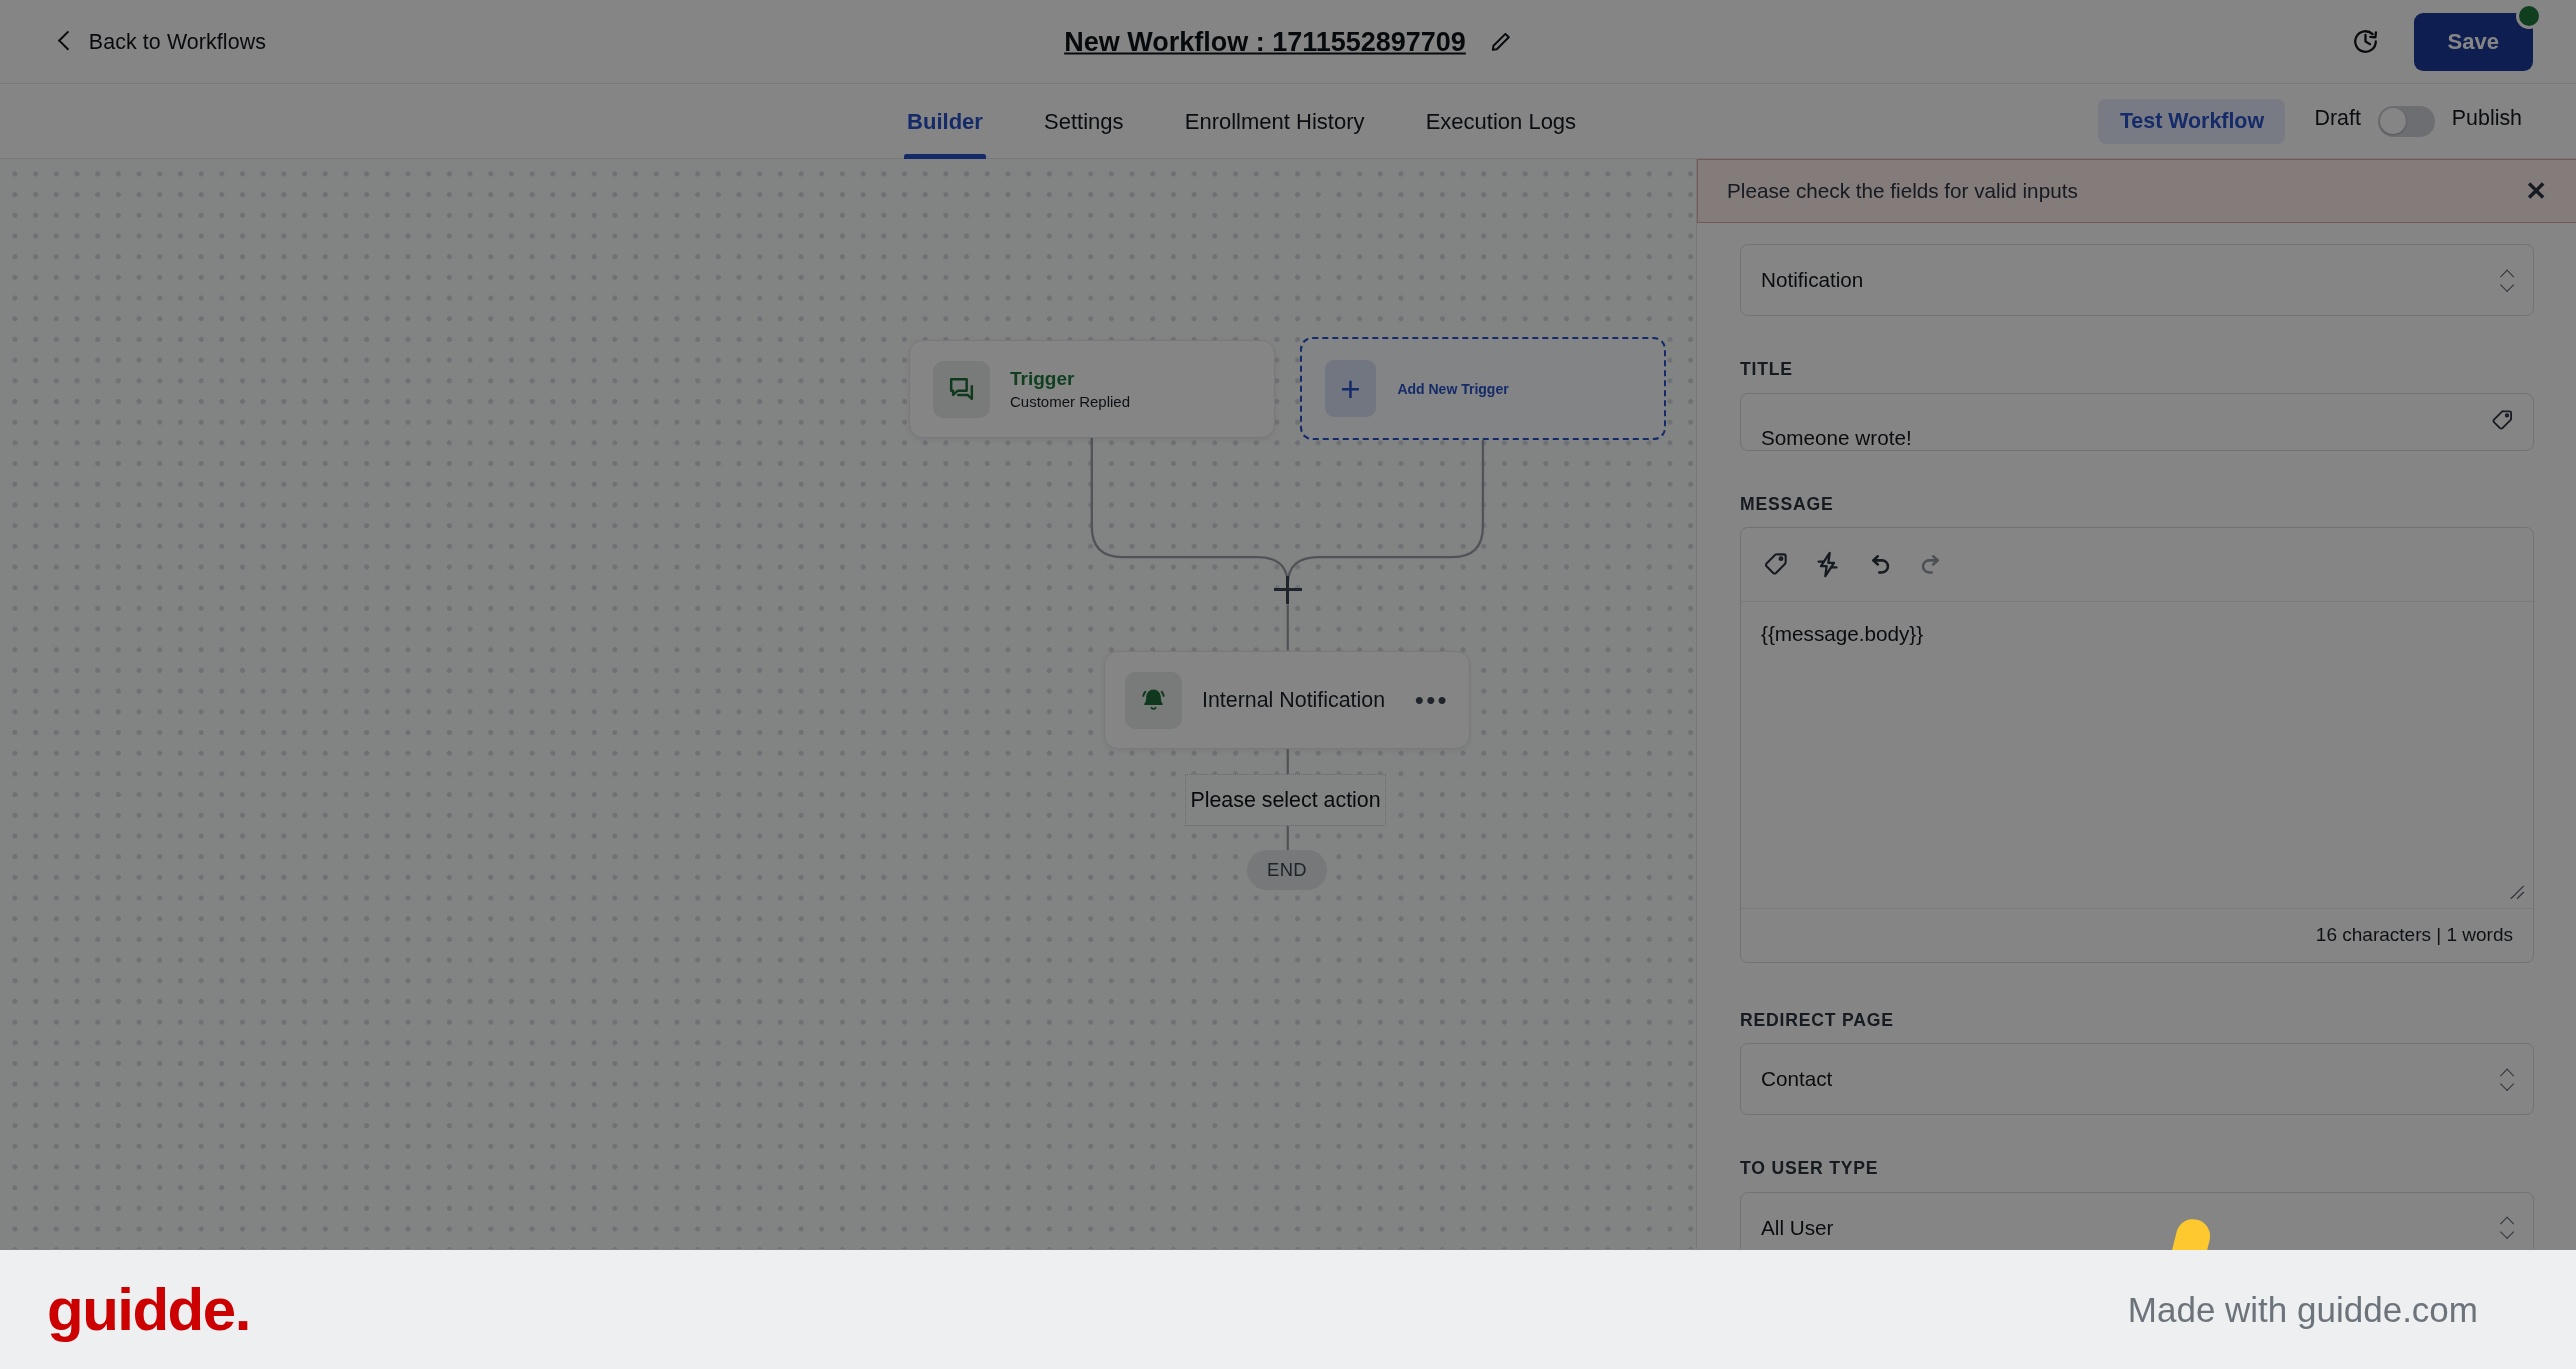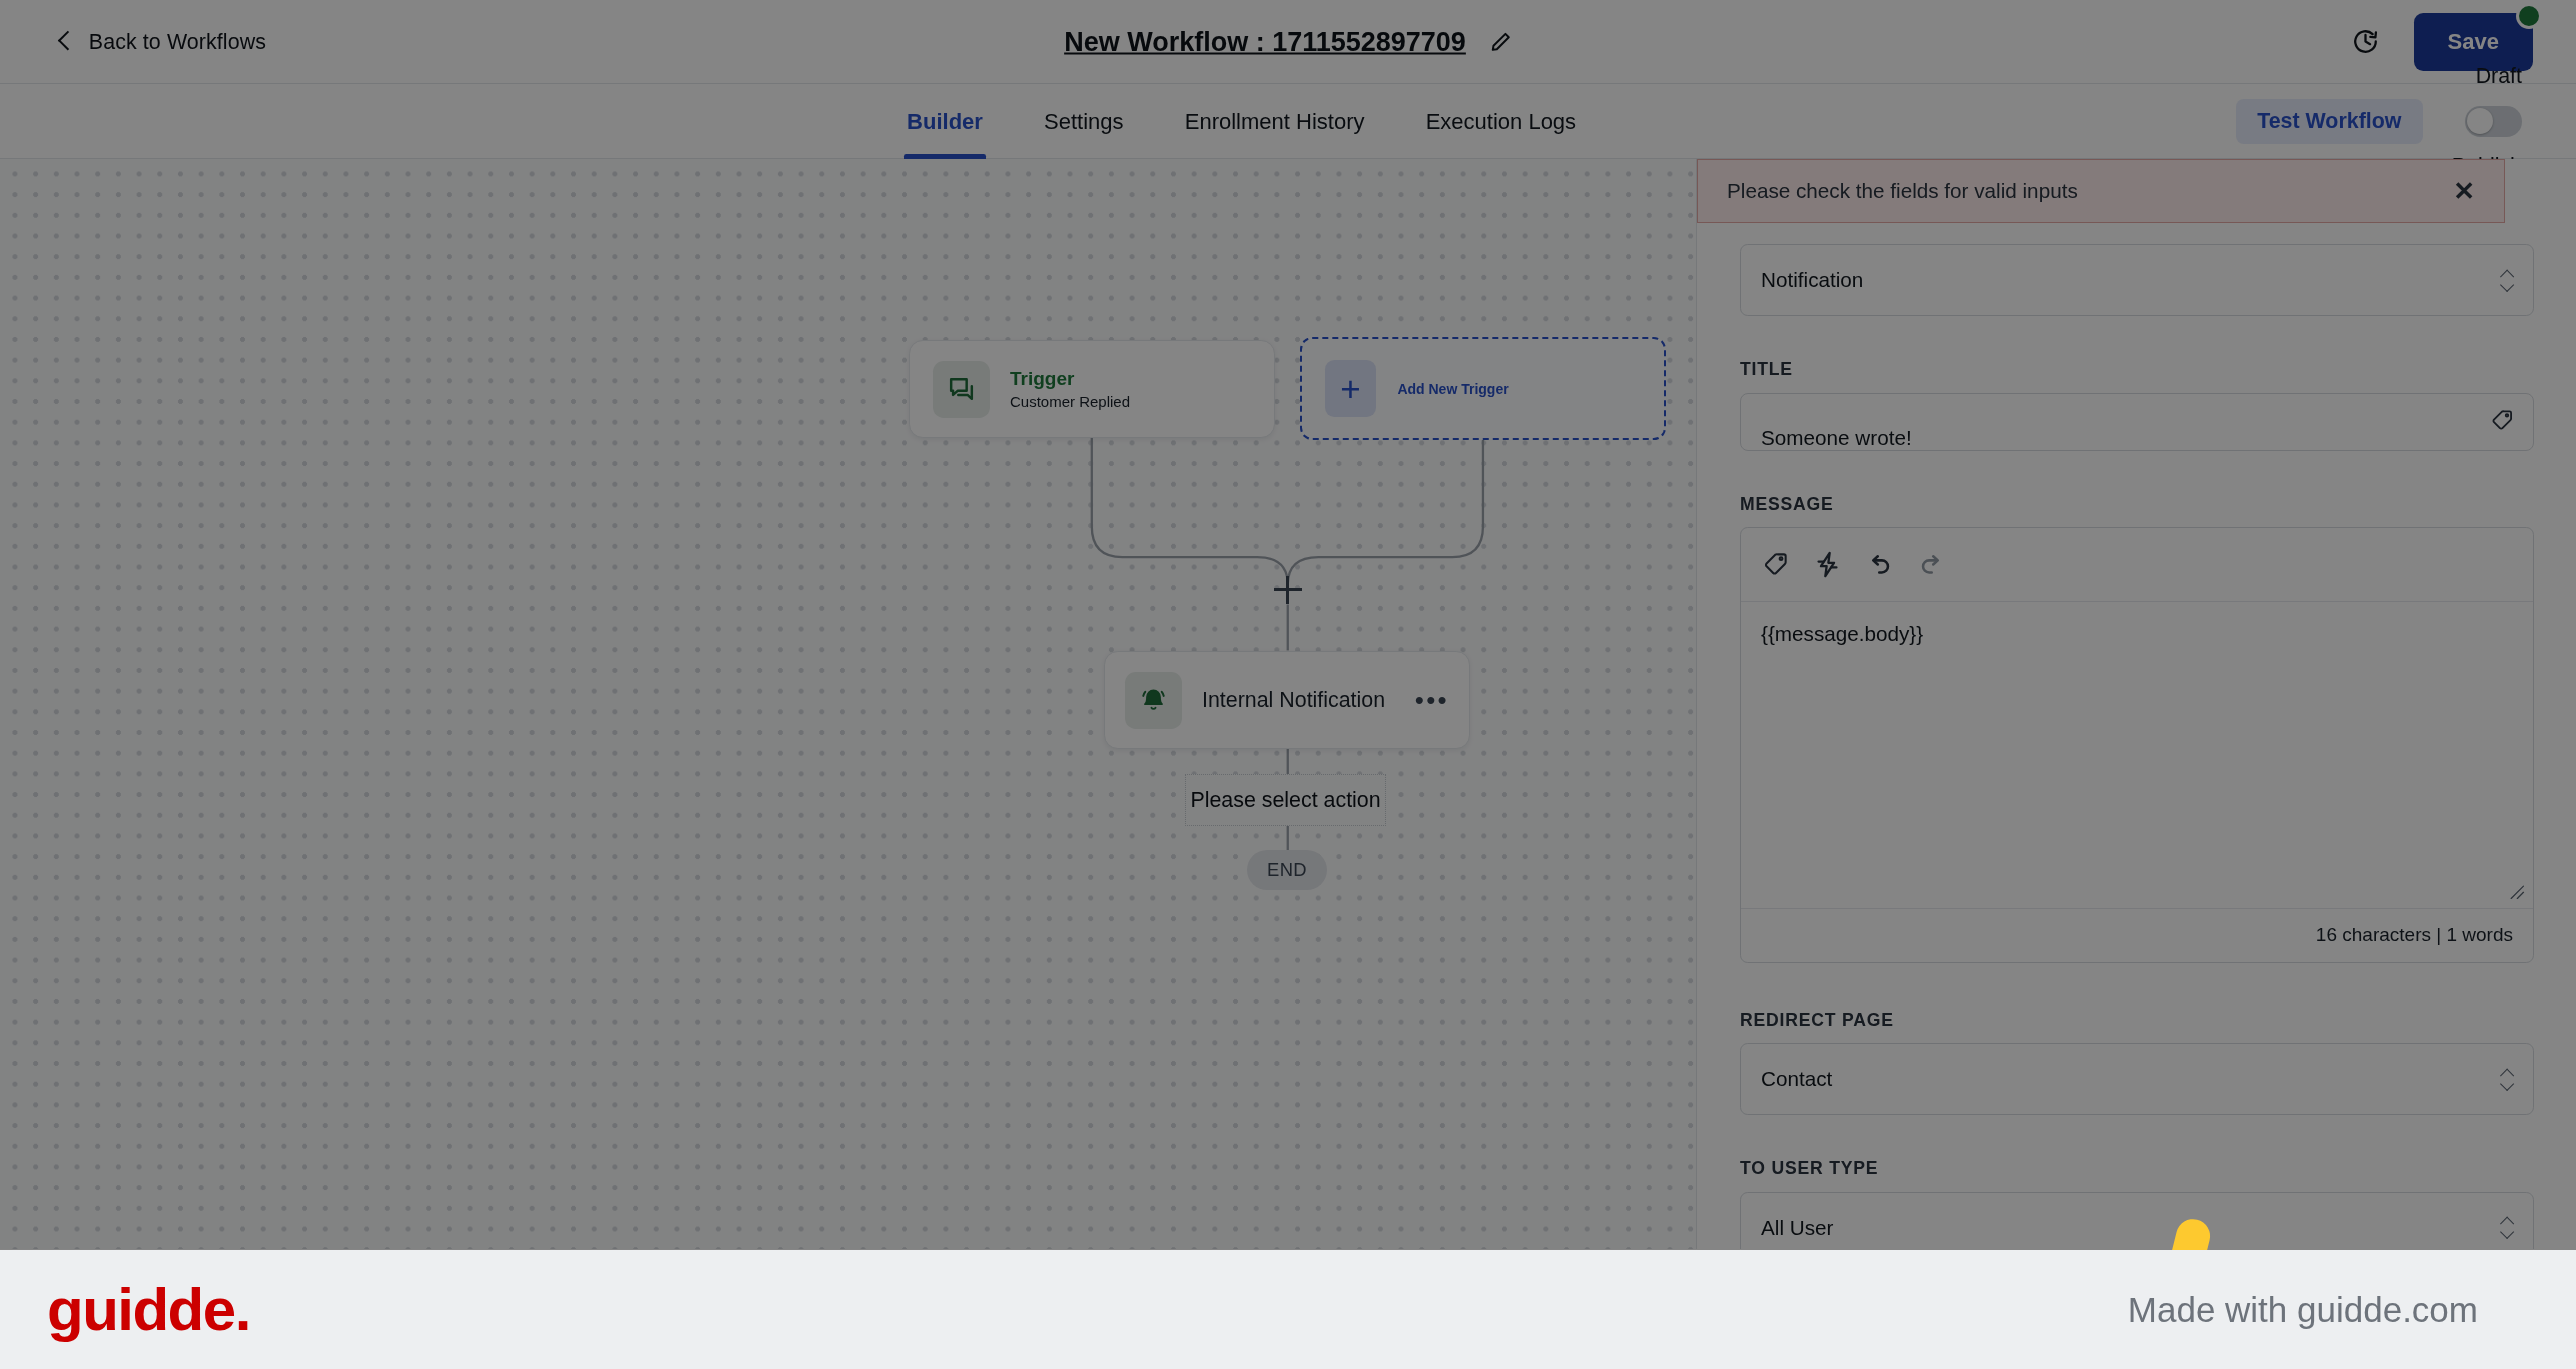--- a/index.html
+++ b/index.html
@@ -99,21 +99,21 @@
   .tabbar-right {
     position: absolute; right: 54px; top: 0; height: 75px;
     display: flex; align-items: center; gap: 29px;
   }
   .test-wf-btn {
     background: #e7ecfb; color: #2a52c9;
     font-size: 21.4px; font-weight: 600;
     padding: 10px 21.4px; border: none; border-radius: 7.7px;
     cursor: pointer; font-family: "Liberation Sans", sans-serif;
   }
-  .pubstate { display: flex; align-items: flex-end; gap: 17px; flex-direction: column; }
+  .pubstate { display: flex; align-items: flex-start; gap: 17px; }
   .pubstate-label { font-size: 21.4px; color: #12181f; }
   .toggle-sw {
     width: 57px; height: 31px; border-radius: 15.3px;
     background: #cfd4db; position: relative; cursor: pointer;
     flex: none;
   }
   .toggle-sw::after {
     content: ""; position: absolute; left: 2.3px; top: 2.3px;
     width: 26px; height: 26px; border-radius: 50%;
     background: #ffffff; box-shadow: 0 0.8px 2.3px rgba(0,0,0,.3);
@@ -212,21 +212,21 @@
   
   .right-panel {
     position: absolute; left: 1696px; top: 159px;
     width: 880px; height: 1090px;
     background: #ffffff;
     border-left: 0.8px solid #e3e6ea;
     overflow: hidden;
   }
   .err-banner {
     position: absolute; left: 0; top: 0;
-    width: 808px; height: 64px;
+    width: 880px; height: 64px;
     background: #fdeceb; border: 0.8px solid #e4aaa6;
     display: flex; align-items: center;
     padding: 0 29px;
   }
   .err-text { font-size: 20.7px; color: #2b3440; }
   .err-close {
     margin-left: auto; font-size: 26px; color: #2b3440;
     cursor: pointer; font-weight: 700; line-height: 1;
   }
 

